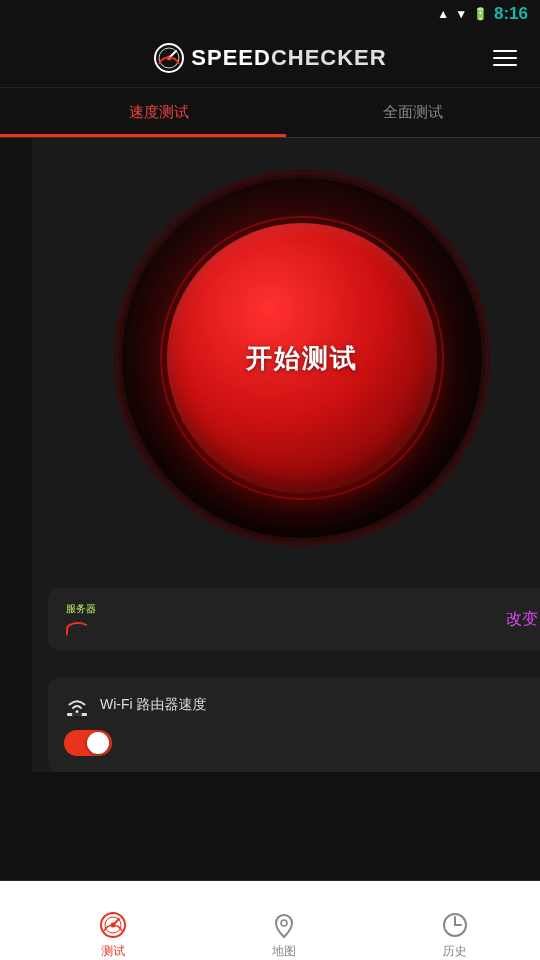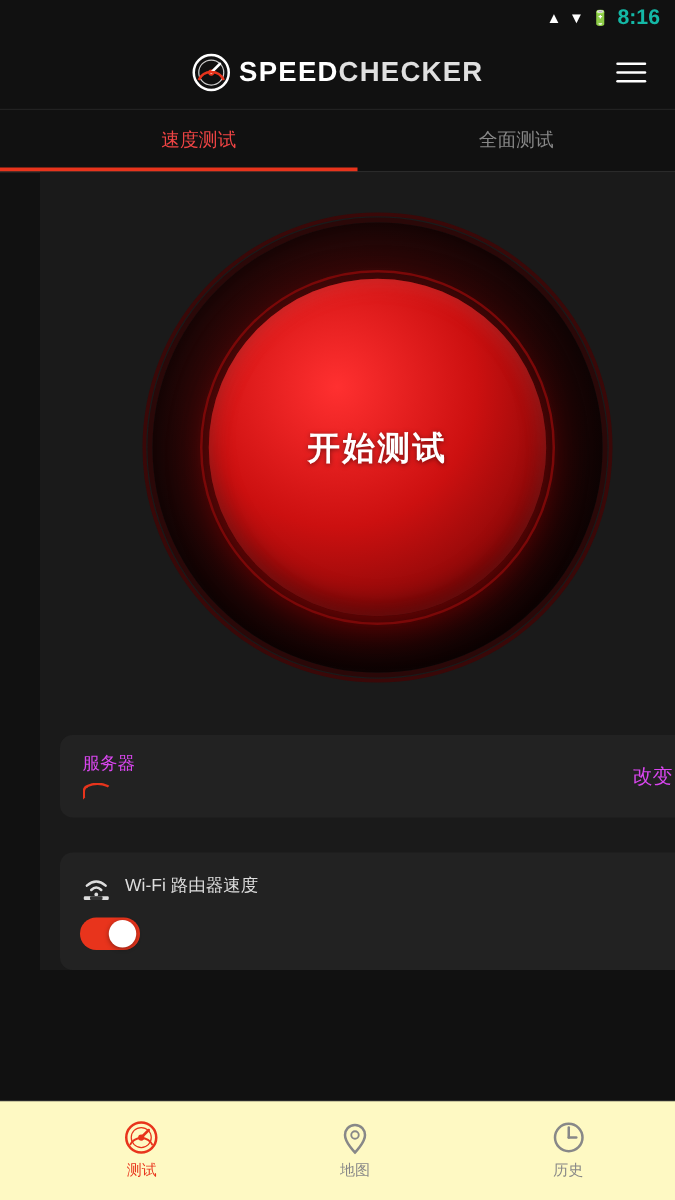--- a/index.html
+++ b/index.html
@@ -204,22 +204,22 @@
       display: flex;
       align-items: center;
       justify-content: space-between;
     }
     .server-left {
       display: flex;
       flex-direction: column;
       gap: 6px;
     }
     .server-label {
-      font-size: 14px;
-      color: #d946ef;
+      font-size: 10px;
+      color: #bef264;
     }
     .server-loader {
       width: 24px;
       height: 14px;
       border: 2px solid transparent;
       border-top: 2px solid #e8341c;
       border-left: 2px solid #e8341c;
       border-radius: 50% 50% 0 0;
       display: inline-block;
     }
@@ -276,24 +276,24 @@
       right: 3px;
       box-shadow: 0 1px 4px rgba(0,0,0,0.4);
     }
 
     
     .bottom-nav {
       position: absolute;
       bottom: 0;
       width: 100%;
       height: 80px;
-      background: #fef9c3;
+      background: #ffffff;
       border-top: 1px solid #2a2a2a;
       display: flex;
-      align-items: center;
+      align-items: flex-end;
       padding-left: 28px;
     }
     .nav-item {
       flex: 1;
       display: flex;
       flex-direction: column;
       align-items: center;
       justify-content: center;
       gap: 4px;
       cursor: pointer;

